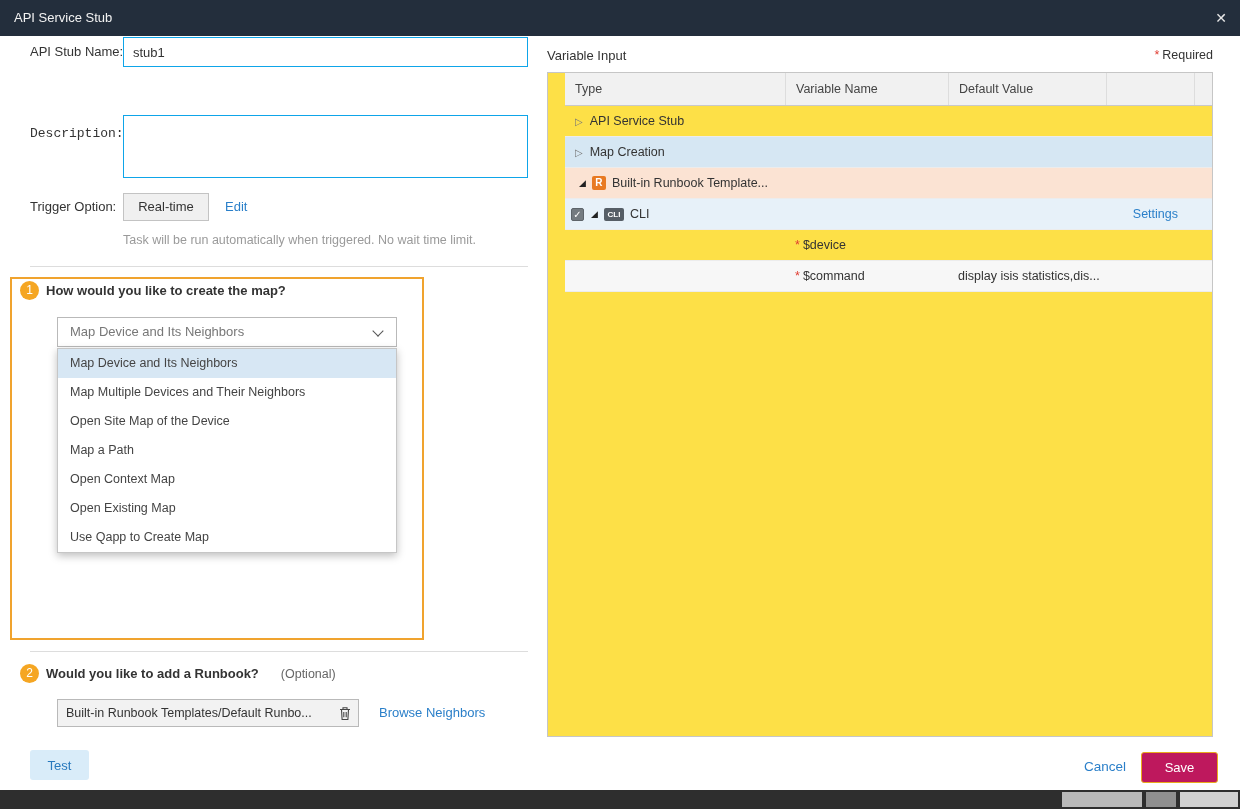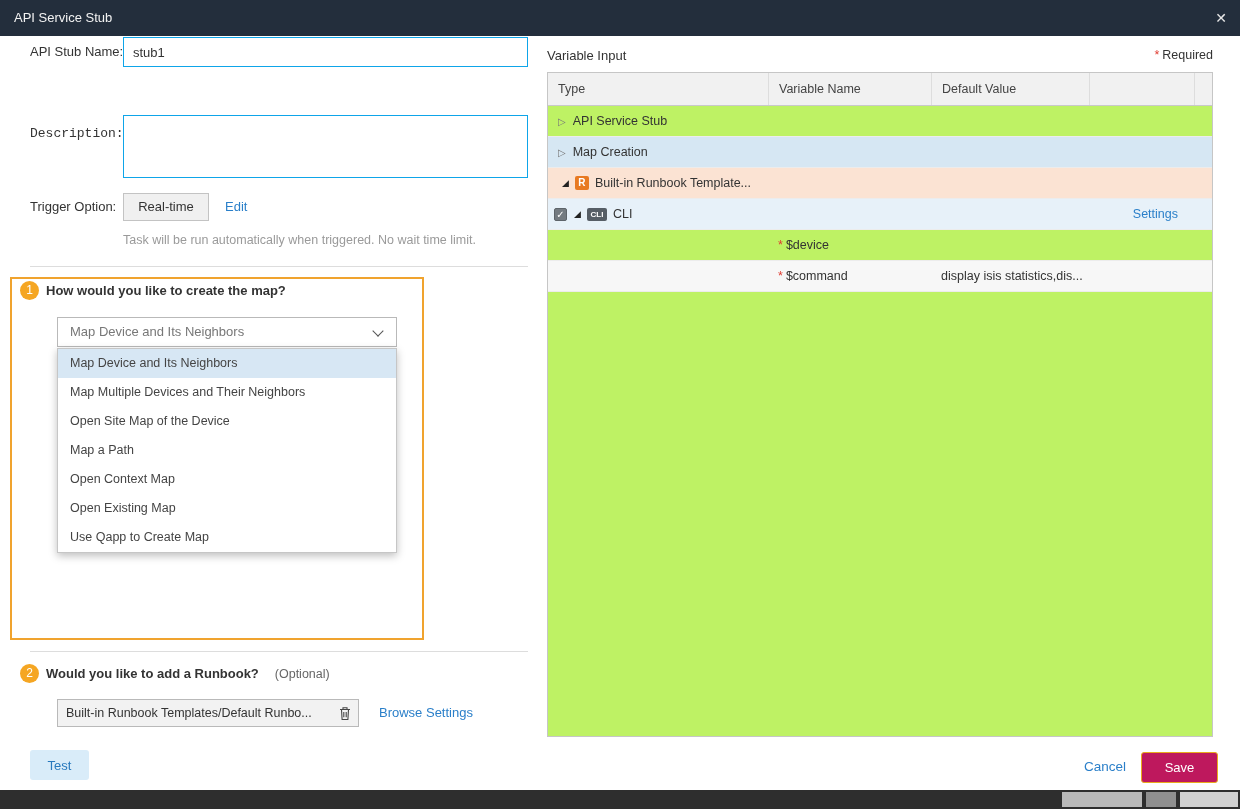--- a/index.html
+++ b/index.html
@@ -26,21 +26,21 @@
                  border:1px solid #c3c3c3; font-size:13px; color:#333; text-align:center; line-height:26px; }
   .link { color:#2a7fc9; font-size:13px; text-decoration:none; cursor:pointer; }
   .help-text { position:absolute; left:123px; top:197px; font-size:12.5px; color:#9a9a9a; }
   .divider { position:absolute; height:1px; background:#ddd; }
 
   
   .orange-box { position:absolute; left:10px; top:241px; width:414px; height:363px; border:2px solid #f0a32e; }
   .step-circle { position:absolute; width:19px; height:19px; border-radius:50%; background:#f5a623; color:#fff;
                  font-size:12px; text-align:center; line-height:19px; }
   .step-q { position:absolute; font-size:13px; font-weight:bold; color:#333; }
-  .optional { font-weight:normal; color:#666; font-size:12.5px; margin-left:16px; }
+  .optional { font-weight:normal; color:#666; font-size:12.5px; margin-left:22px; }
 
   .select-box { position:absolute; left:57px; top:281px; width:340px; height:30px; border:1px solid #b9b9b9;
                 background:#fff; cursor:pointer; }
   .select-value { position:absolute; left:12px; top:0; line-height:28px; font-size:13px; color:#777; }
   .chevron { position:absolute; right:14px; top:9px; width:8px; height:8px; border-right:1.5px solid #555;
              border-bottom:1.5px solid #555; transform:rotate(45deg); }
   .dropdown { position:absolute; left:57px; top:312px; width:340px; background:#fff; border:1px solid #c6c6c6;
               box-shadow:0 3px 8px rgba(0,0,0,0.25); z-index:5; }
   .dd-item { height:29px; line-height:29px; padding-left:12px; font-size:12.5px; color:#444; cursor:pointer; }
   .dd-item.selected { background:#d7e7f4; }
@@ -56,21 +56,21 @@
               border:none; border-radius:3px; font-size:13px; font-family:"Liberation Sans", sans-serif; cursor:pointer; }
   .cancel-link { position:absolute; left:1084px; top:723px; font-size:13.5px; }
   .save-btn { position:absolute; left:1141px; top:716px; width:77px; height:31px; background:#be185d; color:#fff;
               border:1px solid #e9ab1c; border-radius:3px; font-size:13px; font-family:"Liberation Sans", sans-serif; cursor:pointer; }
 
   
   .var-title { position:absolute; left:547px; top:12px; font-size:13px; color:#333; }
   .required-note { position:absolute; right:27px; top:12px; font-size:12.5px; color:#333; }
   .req-star { color:#e03c31; margin-right:3px; }
 
-  .var-table { position:absolute; left:547px; top:36px; width:666px; height:665px; border:1px solid #c6c6c6; background:#bef264; }
+  .var-table { position:absolute; left:547px; top:36px; width:666px; height:665px; border:1px solid #c6c6c6; background:#fde047;padding-left:17px; }
   .vt-header { display:grid; grid-template-columns:220px 163px 158px 1fr 18px; height:33px; background:#f1f1f1;
                border-bottom:1px solid #c9c9c9; }
   .vt-header > div { line-height:32px; padding-left:10px; font-size:12.5px; color:#444; border-left:1px solid #ddd; overflow:hidden; }
   .vt-header > div:first-child { border-left:none; }
   .vt-row { display:grid; grid-template-columns:220px 163px 158px 1fr 18px; height:31px; border-bottom:1px solid #ececec; }
   .vt-row > div { display:flex; align-items:center; padding-left:10px; font-size:12.5px; color:#333; overflow:hidden; white-space:nowrap; }
   .bg-blue  { background:#d6e7f3; }
   .bg-peach { background:#fbe3d3; }
   .bg-sel   { background:#e7f1f9; }
   .bg-gray  { background:#f7f7f7; }
@@ -135,21 +135,21 @@
   </div>
 
   <div class="runbook-box">
     <span class="runbook-text">Built-in Runbook Templates/Default Runbo...</span>
     <span class="trash-btn">
       <svg width="12" height="15" viewBox="0 0 12 15">
         <path d="M1 3.5h10 M4 3.5V1.8h4v1.7 M2.5 3.5l.6 10h5.8l.6-10 M4.8 6v5.3 M7.2 6v5.3" stroke="#444" stroke-width="1.1" fill="none"></path>
       </svg>
     </span>
   </div>
-  <a class="link abs" style="left:379px; top:669px;">Browse Settings</a>
+  <a class="link abs" style="left:379px; top:669px;">Browse Neighbors</a>
 
   <button class="test-btn">Test</button>
 
   <span class="var-title">Variable Input</span>
   <span class="required-note"><span class="req-star">*</span><span>Required</span></span>
 
   <div class="var-table">
     <div class="vt-header">
       <div>Type</div>
       <div>Variable Name</div>

